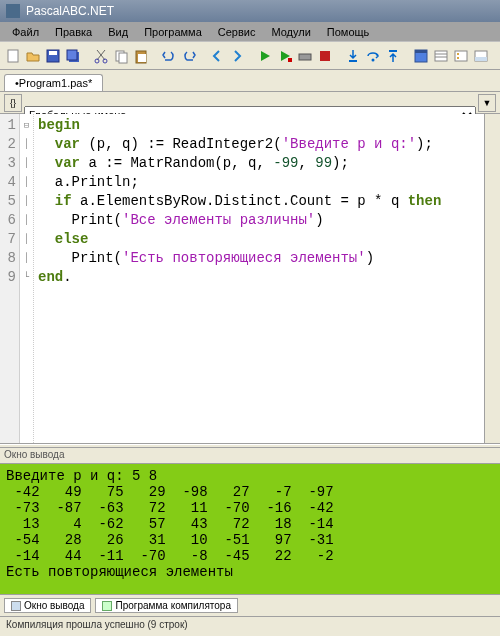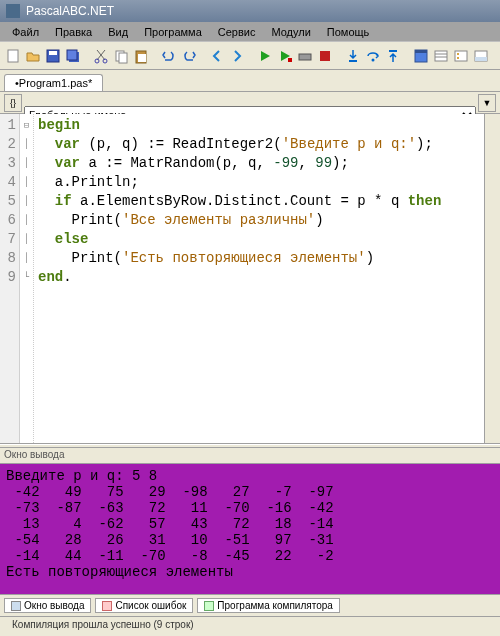--- a/index.html
+++ b/index.html
@@ -14,30 +14,30 @@
 .tabbar { background: #ece9d8; height: 22px; display: flex; align-items: flex-end; padding: 0 4px; border-bottom: 1px solid #a0a0a0; }
 .tab { background: #fff; border: 1px solid #a0a0a0; border-bottom: none; padding: 2px 10px; font-size: 11px; border-radius: 3px 3px 0 0; }
 .navbar { background: #ece9d8; height: 22px; display: flex; align-items: center; padding: 0 4px; border-bottom: 1px solid #a0a0a0; gap: 2px; }
 .navbar select { flex: 1; font-size: 11px; height: 18px; margin-top: 25px; }
 .navbtn { width: 18px; height: 18px; border: 1px solid #a0a0a0; background: #ece9d8; font-size: 9px; display: flex; align-items: center; justify-content: center; }
 .editor { display: flex; background: #fff; height: 330px; border-bottom: 1px solid #a0a0a0; position: relative; }
 .gutter { width: 20px; background: #f0f0f0; border-right: 1px solid #d0d0d0; text-align: right; color: #888; font-family: 'Courier New', monospace; font-size: 14px; padding: 2px 3px 0 0; line-height: 19px; }
 .fold { width: 14px; background: #fff; border-right: 1px dotted #ccc; font-family: monospace; font-size: 9px; color: #888; padding-top: 2px; line-height: 19px; text-align: center; }
 .code { flex: 1; font-family: 'Courier New', monospace; font-size: 14px; padding: 2px 4px; line-height: 19px; white-space: pre; overflow: hidden; }
 .kw { font-weight: bold; color: #4d7c0f; }
-.str { color: #a16207; }
+.str { color: #a21caf; }
 .num { color: #14532d; }
 .scrollbar-v { width: 16px; background: #ece9d8; border-left: 1px solid #a0a0a0; }
 .splitter { height: 4px; background: #ece9d8; border-top: 1px solid #fff; border-bottom: 1px solid #a0a0a0; cursor: ns-resize; }
 .output-header { background: #ece9d8; height: 16px; font-size: 10px; padding: 1px 4px; border-bottom: 1px solid #a0a0a0; color: #555; }
-.output { background: #a21caf; font-family: 'Courier New', monospace; font-size: 14px; padding: 4px 6px; height: 130px; white-space: pre; line-height: 16px; overflow: hidden; }
+.output { background: #84cc16; font-family: 'Courier New', monospace; font-size: 14px; padding: 4px 6px; height: 130px; white-space: pre; line-height: 16px; overflow: hidden; }
 .bottom-tabs { background: #ece9d8; height: 22px; display: flex; align-items: center; padding: 2px 4px; border-top: 1px solid #a0a0a0; gap: 4px; }
 .btab { background: #fff; border: 1px solid #a0a0a0; padding: 1px 6px; font-size: 10px; display: flex; align-items: center; gap: 3px; }
 .btab-ic { width: 10px; height: 10px; display: inline-block; }
-.statusbar { background: #ece9d8; height: 18px; border-top: 1px solid #a0a0a0; font-size: 10px; padding: 2px 12px; color: #333; }
+.statusbar { background: #ece9d8; height: 18px; border-top: 1px solid #a0a0a0; font-size: 10px; padding: 2px 6px; color: #333; }
 svg { display: block; }
 </style>
 </head>
 <body>
 
 <div class="titlebar">
   <span class="icon"></span>
   <span>PascalABC.NET</span>
 </div>
 
@@ -231,24 +231,20 @@
 
 <div class="output-header">Окно вывода</div>
 <div class="output"><div>Введите p и q: 5 8</div><div> -42   49   75   29  -98   27   -7  -97</div><div> -73  -87  -63   72   11  -70  -16  -42</div><div>  13    4  -62   57   43   72   18  -14</div><div> -54   28   26   31   10  -51   97  -31</div><div> -14   44  -11  -70   -8  -45   22   -2</div><div>Есть повторяющиеся элементы</div></div>
 
 <div class="bottom-tabs">
   <div class="btab">
       <span class="btab-ic" style="background:#cde;border:1px solid #888"></span>
       <span>Окно вывода</span>
     </div>
   <div class="btab">
-      <span class="btab-ic" style="background:#fcc;border:1px solid #c66"></span>
-      <span>Список ошибок</span>
-    </div>
-  <div class="btab">
       <span class="btab-ic" style="background:#cfc;border:1px solid #6a6"></span>
       <span>Программа компилятора</span>
     </div>
 </div>
 
 <div class="statusbar">
   <span>Компиляция прошла успешно (9 строк)</span>
 </div>
 
 </body></html>

